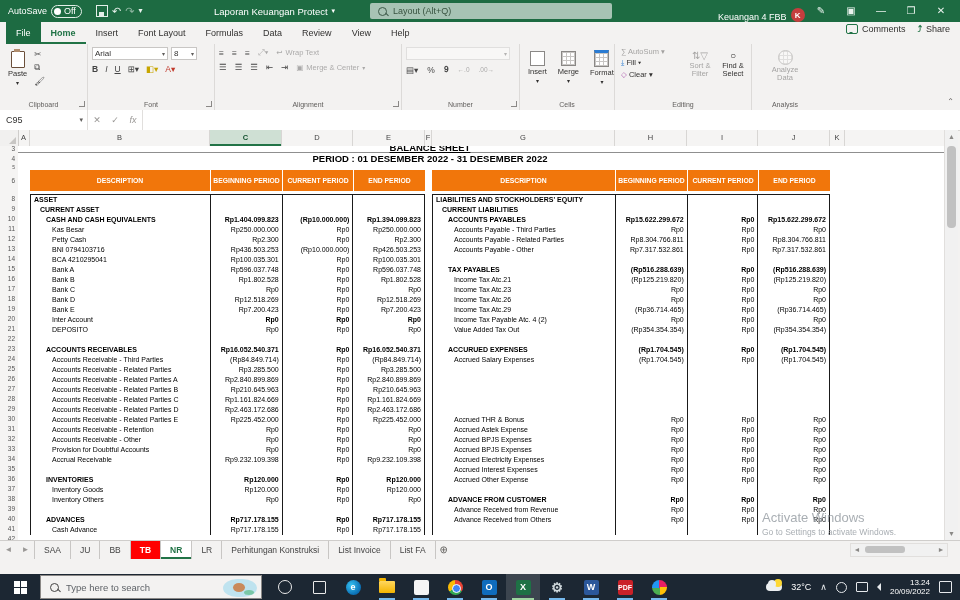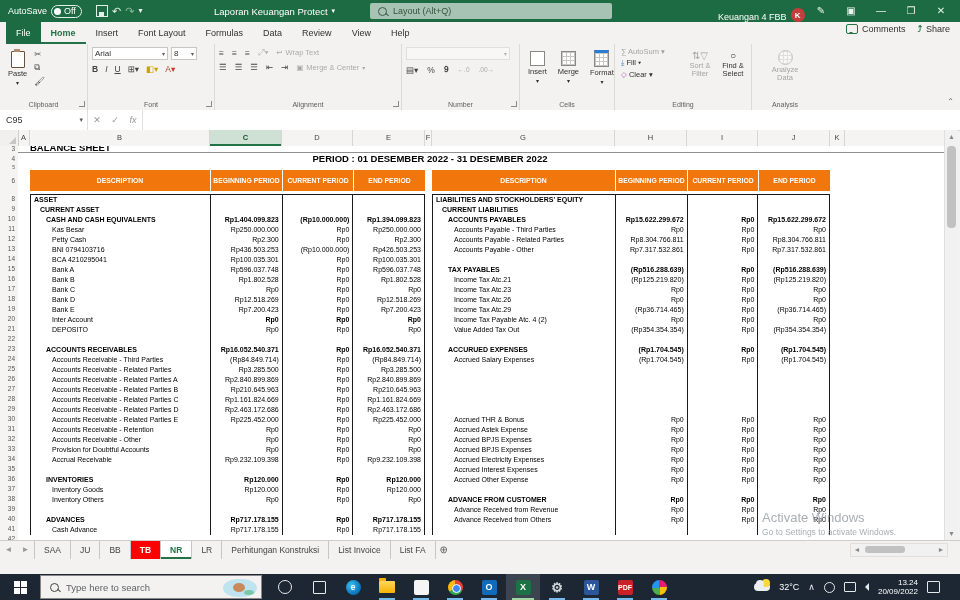--- a/index.html
+++ b/index.html
@@ -70,21 +70,21 @@
   .colh{height:16px;line-height:16px;text-align:center;border-right:1px solid #d8d6d4;box-sizing:border-box;overflow:hidden;}
   .colh.sel{background:#cfe0d4;color:#14512f;font-weight:700;box-shadow:inset 0 -2px 0 #217346;}
 
   
   #rowgutter{position:absolute;left:0;top:146px;width:18px;height:394px;background:#f5f4f3;border-right:1px solid #cfcdcb;}
   .rnum{position:absolute;right:3px;font-size:6.5px;color:#555;text-align:right;}
 
   
   #sheet{position:absolute;left:18px;top:146px;width:927px;height:394px;background:#fff;overflow:hidden;}
   #freezeline{position:absolute;left:0;top:6px;width:927px;border-top:1px solid #8f8f8f;}
-  #bs-title{position:absolute;left:12px;top:-4px;width:800px;font-size:9.5px;font-weight:700;color:#000;}
+  #bs-title{position:absolute;left:12px;top:-4px;width:800px;text-align:center;font-size:9.5px;font-weight:700;color:#000;text-decoration:underline;}
   #bs-period{position:absolute;left:12px;top:7px;width:800px;text-align:center;font-size:9.5px;font-weight:700;color:#000;}
   .xtable{position:absolute;top:24px;}
   #ltable{left:12px;width:395px;}
   #rtable{left:414px;width:398px;}
   .thead{display:flex;height:21px;background:#f1760b;color:#fff;font-weight:700;font-size:6.8px;}
   .thcell{display:flex;align-items:center;justify-content:center;text-align:center;line-height:8px;box-sizing:border-box;border-left:1px solid #fff;}
   .thcell:first-child{border-left:none;}
   .tbody{margin-top:3px;border:1px solid #1a1a1a;border-bottom:none;}
   .trow{display:flex;height:10px;line-height:10px;font-size:7px;color:#000;}
   .tlbl{box-sizing:border-box;overflow:hidden;white-space:nowrap;}
@@ -154,21 +154,21 @@
   .ic.folder:before{content:"";position:absolute;left:0;top:-3px;width:7px;height:3px;background:#f4b400;border-radius:1px 1px 0 0;}
   .ic.notes{background:#f5f5f5;color:#555;}
   .ic.chrome{background:conic-gradient(#ea4335 0 33%,#34a853 0 66%,#fbbc05 0);position:relative;}
   .ic.chrome:after{content:"";position:absolute;left:4px;top:4px;width:7px;height:7px;border-radius:50%;background:#4285f4;border:1.5px solid #fff;}
   .ic.outlook{background:#0f6cbd;}
   .ic.excel{background:#1e7145;}
   .ic.gears{background:transparent;color:#cfd8dc;font-size:13px;}
   .ic.word{background:#2b579a;}
   .ic.pdf{background:#ca2128;font-size:7px;}
   .ic.paint{background:conic-gradient(#e91e63 0 25%,#ffc107 0 50%,#4caf50 0 75%,#2196f3 0);border-radius:50%;}
-  #tray{position:absolute;right:0;top:0;height:26px;display:flex;align-items:center;gap:9px;padding-right:20px;font-size:9px;}
+  #tray{position:absolute;right:0;top:0;height:26px;display:flex;align-items:center;gap:9px;padding-right:8px;font-size:9px;}
   .cloud{width:16px;height:8px;background:#eceff1;border-radius:6px;position:relative;}
   .cloud:before{content:"";position:absolute;left:8px;top:-4px;width:8px;height:8px;border-radius:50%;background:#fdd835;}
   .cloud:after{content:"";position:absolute;left:2px;top:-3px;width:8px;height:8px;border-radius:50%;background:#eceff1;}
   .trayglyph{color:#e6e9ec;font-size:9px;}
   .mono-ico{width:10px;height:8px;border:1.2px solid #e6e9ec;border-radius:1px;}
   .spk{width:0;height:0;border:4px solid transparent;border-right-color:#e6e9ec;border-left:none;position:relative;}
   #clock{text-align:right;font-size:8px;line-height:9px;}
   .notif{width:11px;height:10px;border:1.2px solid #e6e9ec;border-radius:1px;}
 </style>
 </head>

